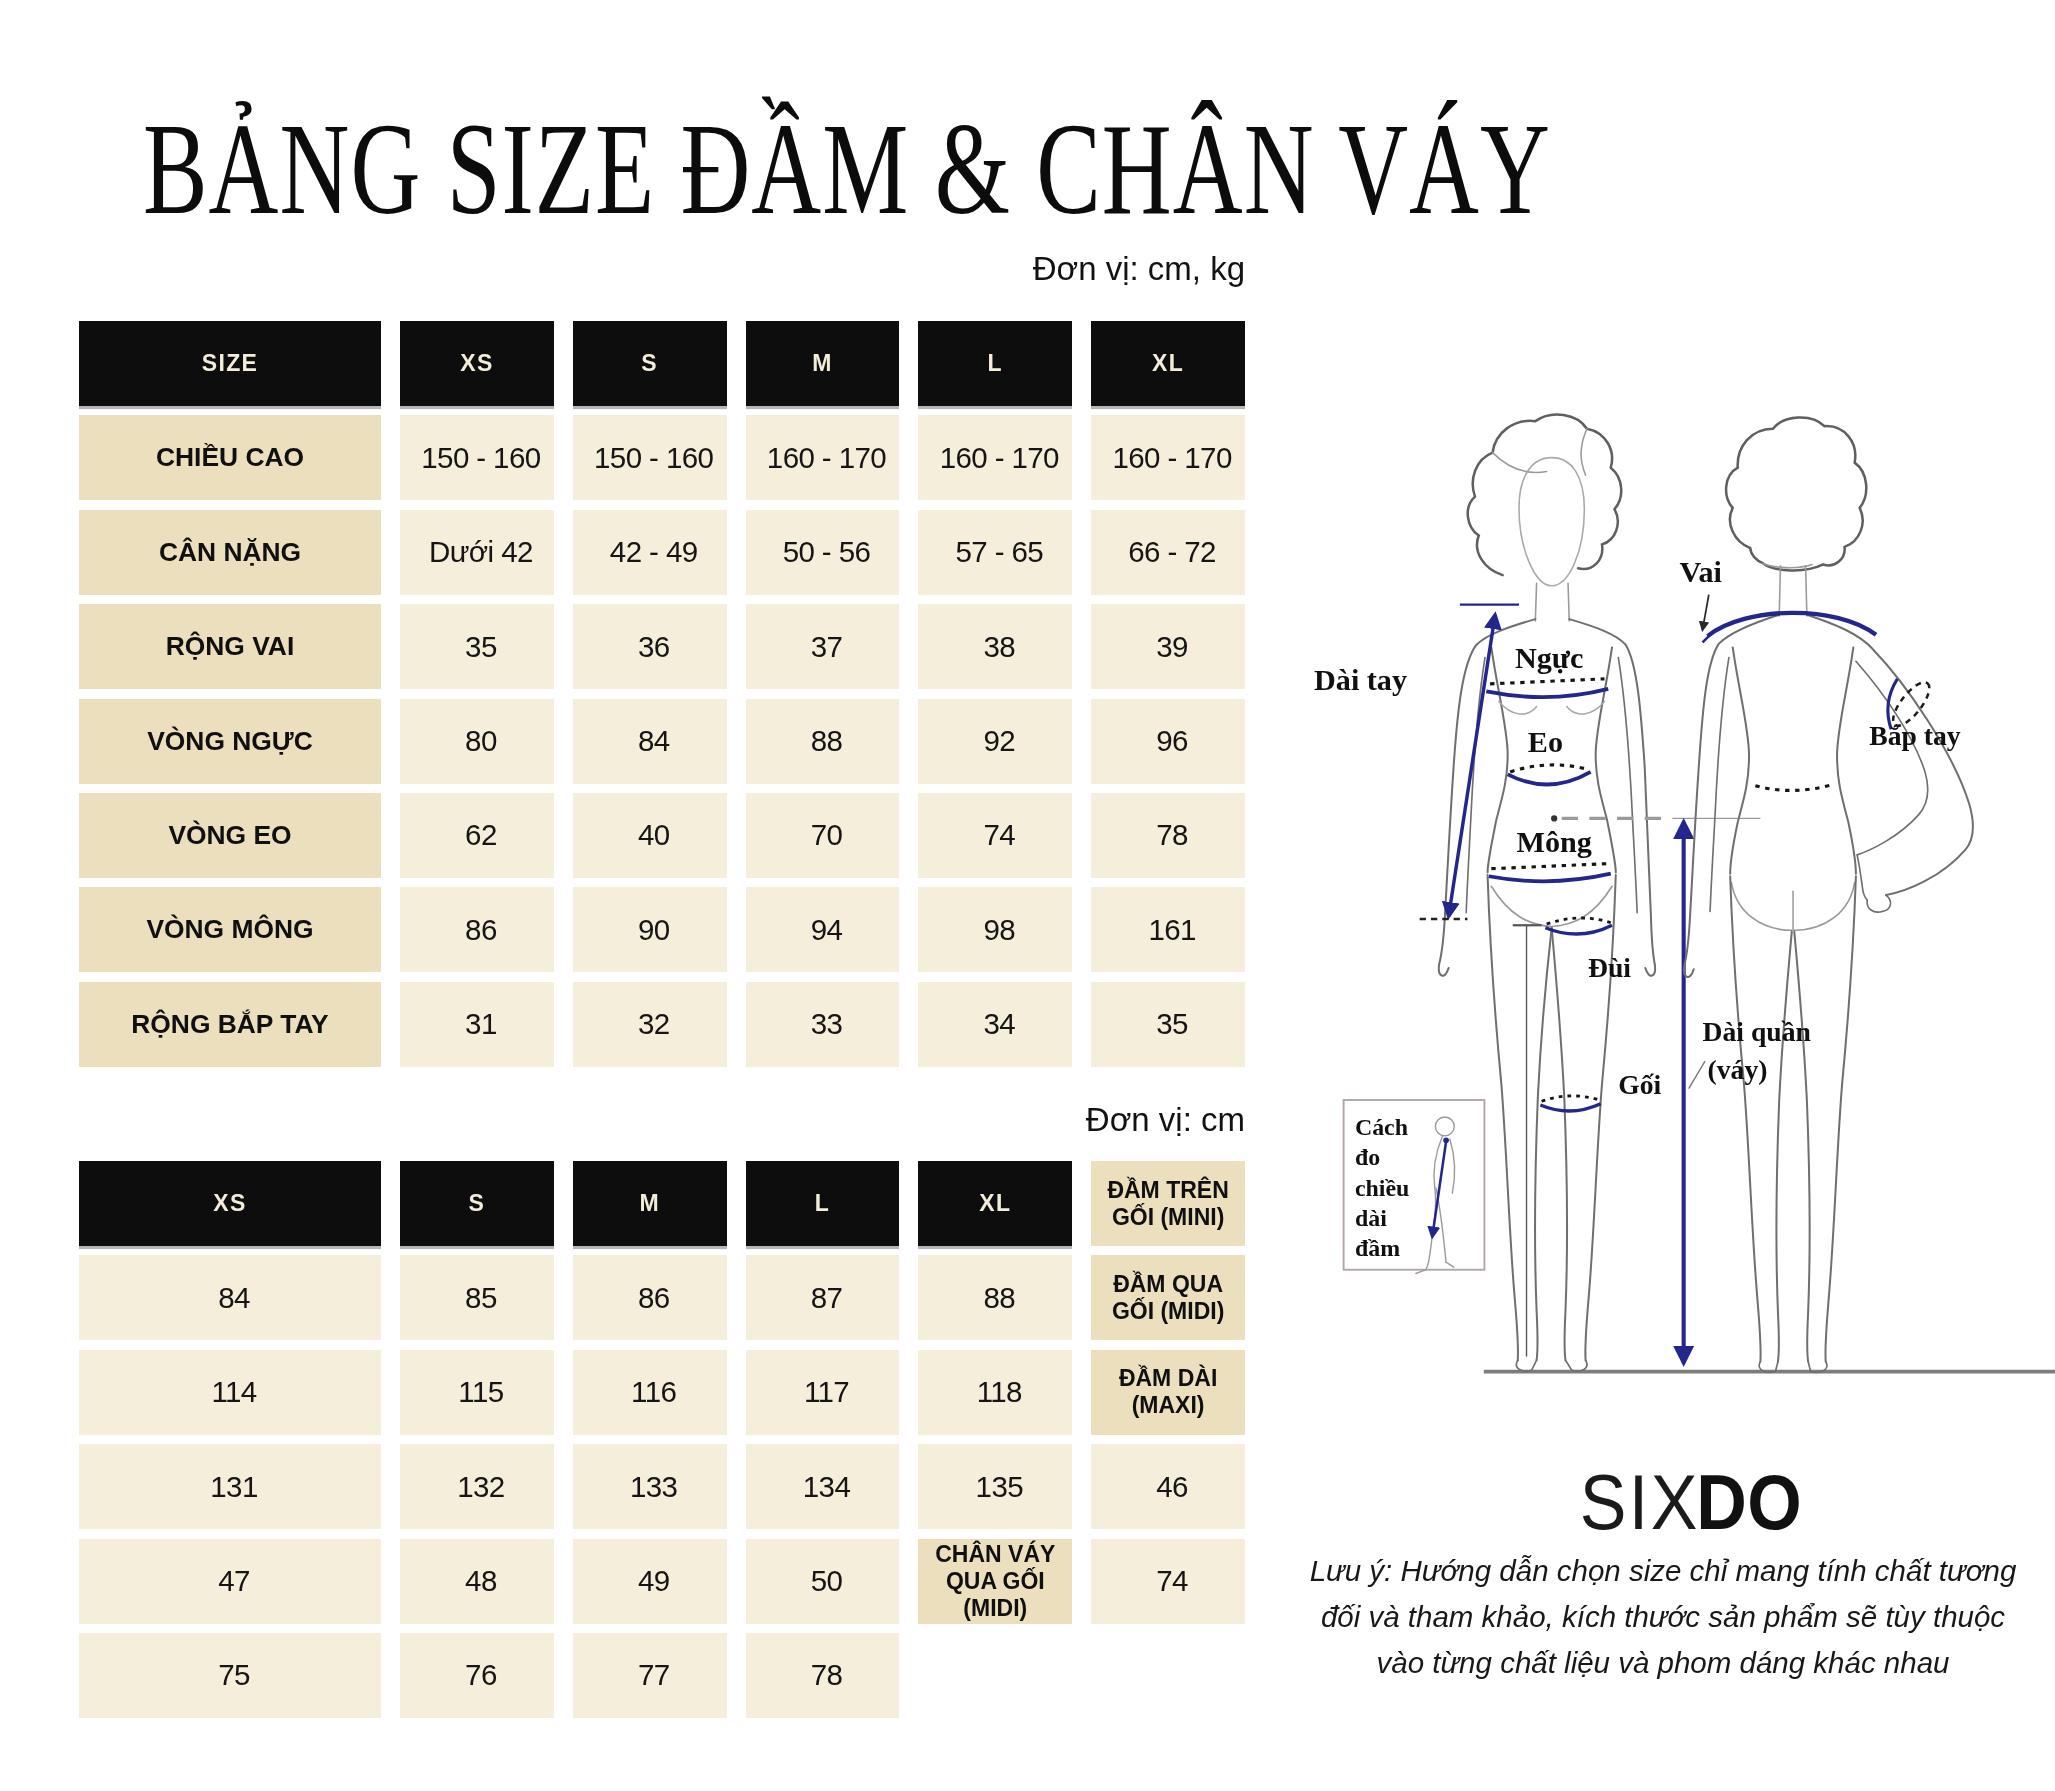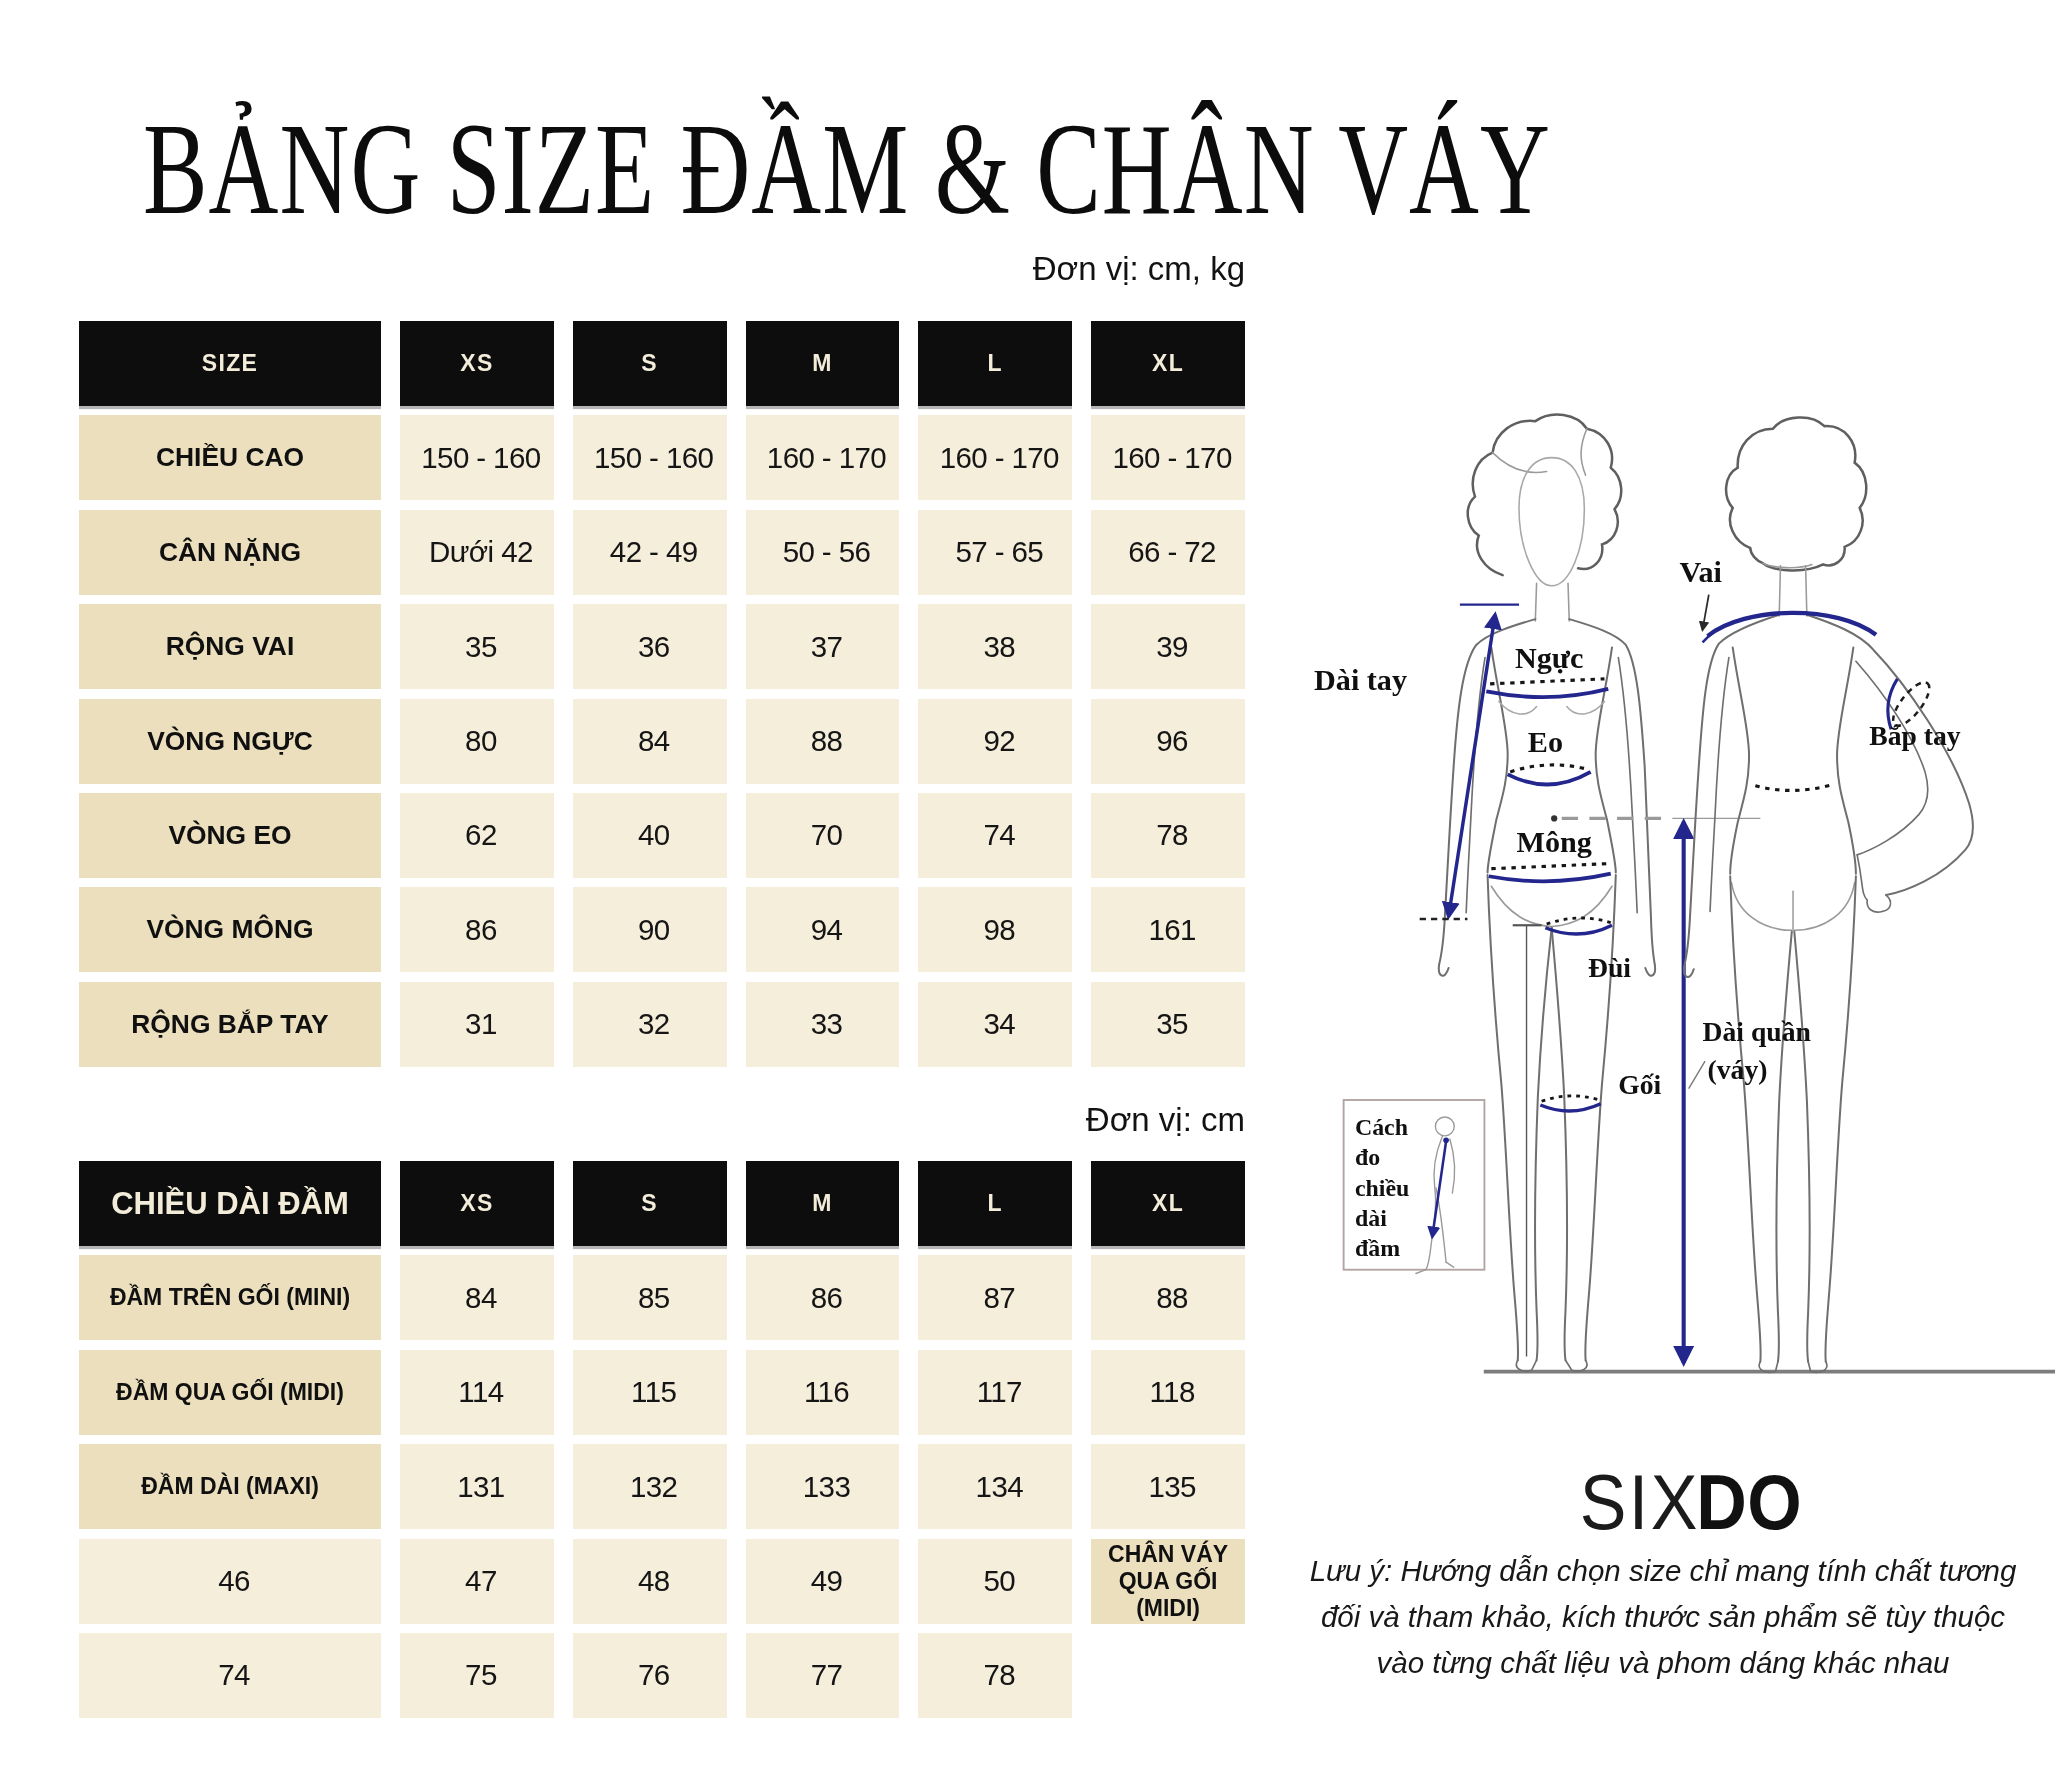--- a/index.html
+++ b/index.html
@@ -107,21 +107,20 @@
   <div class="cell vc">31</div>
   <div class="cell vc">32</div>
   <div class="cell vc">33</div>
   <div class="cell vc">34</div>
   <div class="cell vc">35</div>
 </div>
 
 <div class="abs unit" id="unit2">Đơn vị: cm</div>
 
 <div class="abs sizetable" id="table2">
-  <div class="cell hc small">CHIỀU DÀI ĐẦM</div>
   <div class="cell hc">XS</div>
   <div class="cell hc">S</div>
   <div class="cell hc">M</div>
   <div class="cell hc">L</div>
   <div class="cell hc">XL</div>
 
   <div class="cell lc small">ĐẦM TRÊN GỐI (MINI)</div>
   <div class="cell vc">84</div>
   <div class="cell vc">85</div>
   <div class="cell vc">86</div>

